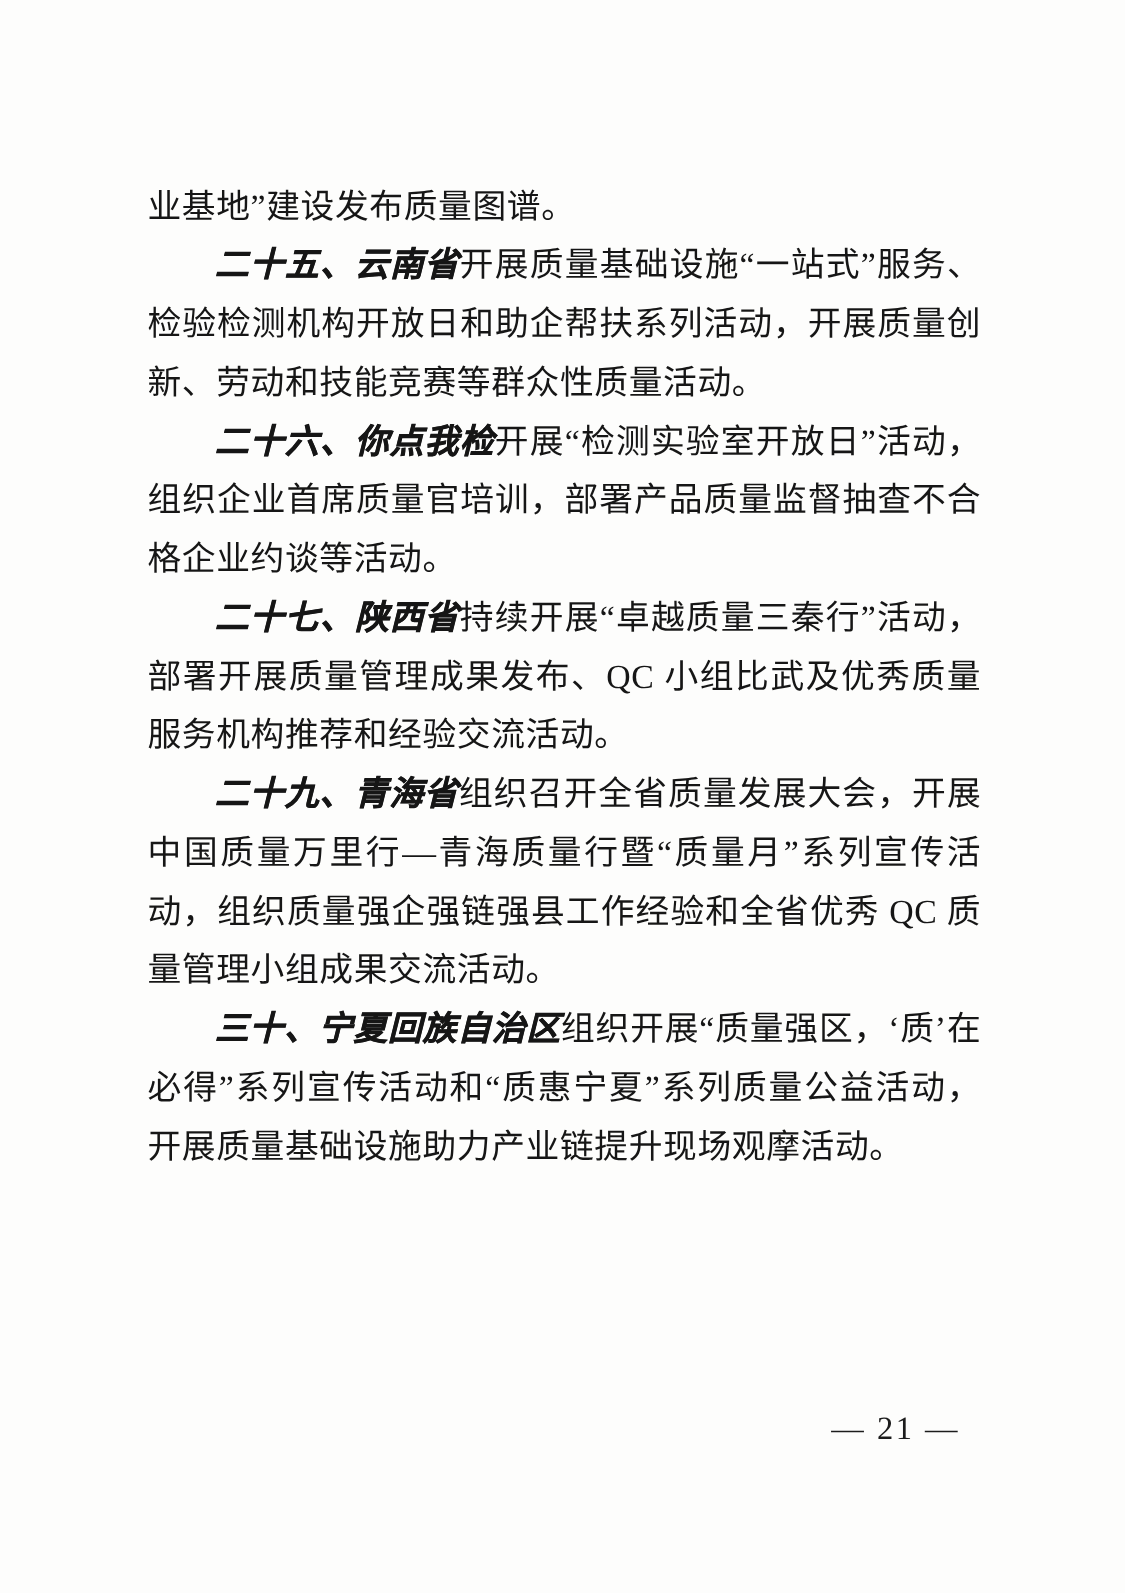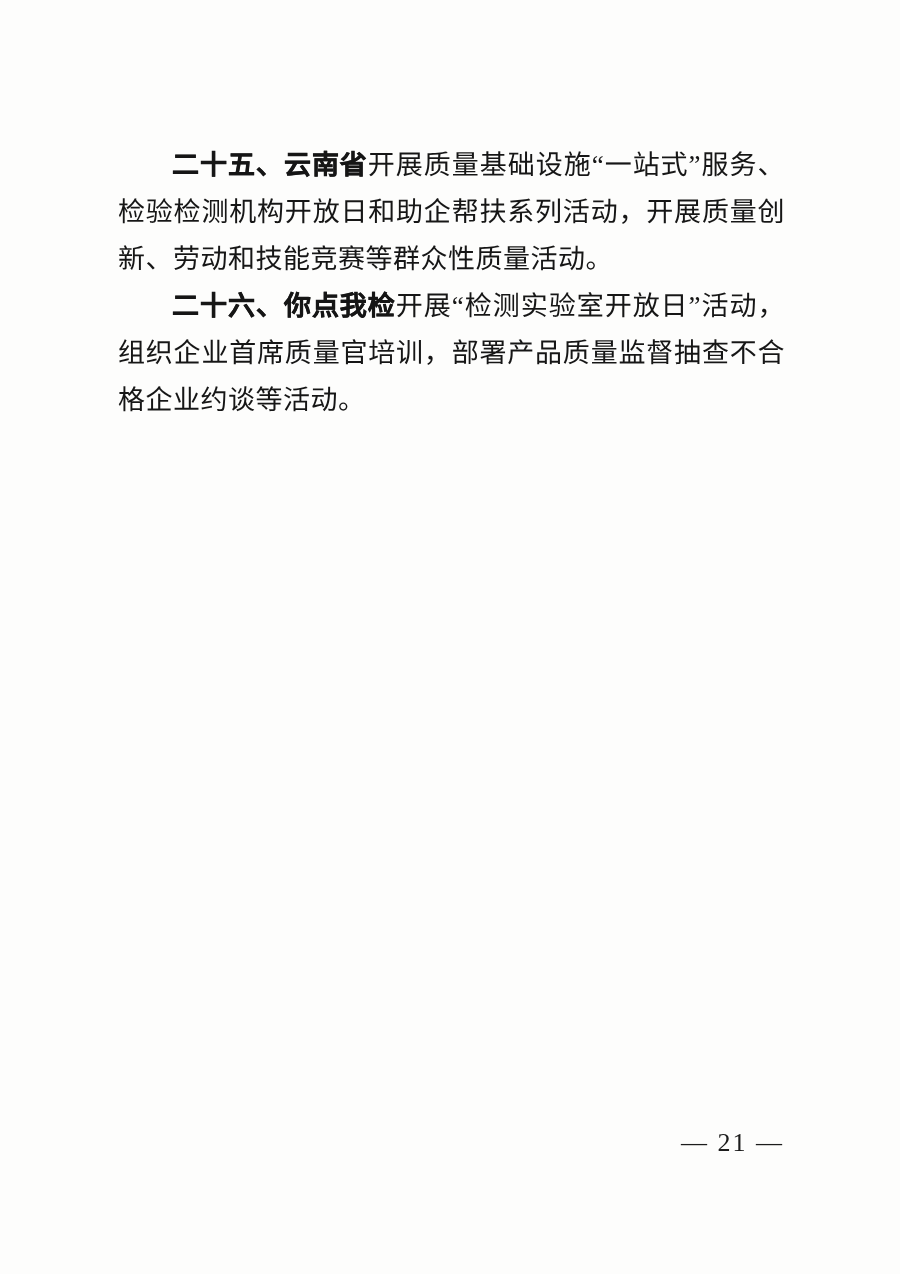--- a/index.html
+++ b/index.html
@@ -30,45 +30,50 @@
   }
   .para {
     margin: 0;
     text-indent: 2em;
   }
   .para.continuation {
     text-indent: 0;
   }
   .lead {
     font-weight: 700;
+    font-style: italic;
     
     -webkit-text-stroke: 0.4px #161616;
   }
   .page-number {
     position: absolute;
     top: 1128px;
-    right: 116px;
+    right: 132px;
     font-size: 26px;
     letter-spacing: 2px;
     color: #1c1c1c;
     font-family: "Liberation Serif", "DejaVu Serif", serif;
   }
 </style>
 </head>
 <body>
 
 <div class="page">
   <div class="content">
 
+    <p class="para continuation"><span>业基地”建设发布质量图谱。</span></p>
 
     <p class="para"><span class="lead">二十五、云南省</span><span>开展质量基础设施“一站式”服务、检验检测机构开放日和助企帮扶系列活动，开展质量创新、劳动和技能竞赛等群众性质量活动。</span></p>
 
     <p class="para"><span class="lead">二十六、你点我检</span><span>开展“检测实验室开放日”活动，组织企业首席质量官培训，部署产品质量监督抽查不合格企业约谈等活动。</span></p>
 
+    <p class="para"><span class="lead">二十七、陕西省</span><span>持续开展“卓越质量三秦行”活动，部署开展质量管理成果发布、QC 小组比武及优秀质量服务机构推荐和经验交流活动。</span></p>
 
 
+    <p class="para"><span class="lead">二十九、青海省</span><span>组织召开全省质量发展大会，开展中国质量万里行—青海质量行暨“质量月”系列宣传活动，组织质量强企强链强县工作经验和全省优秀 QC 质量管理小组成果交流活动。</span></p>
 
+    <p class="para"><span class="lead">三十、宁夏回族自治区</span><span>组织开展“质量强区，‘质’在必得”系列宣传活动和“质惠宁夏”系列质量公益活动，开展质量基础设施助力产业链提升现场观摩活动。</span></p>
 
 
   </div>
 
   <div class="page-number">— 21 —</div>
 </div>
 
 </body></html>

